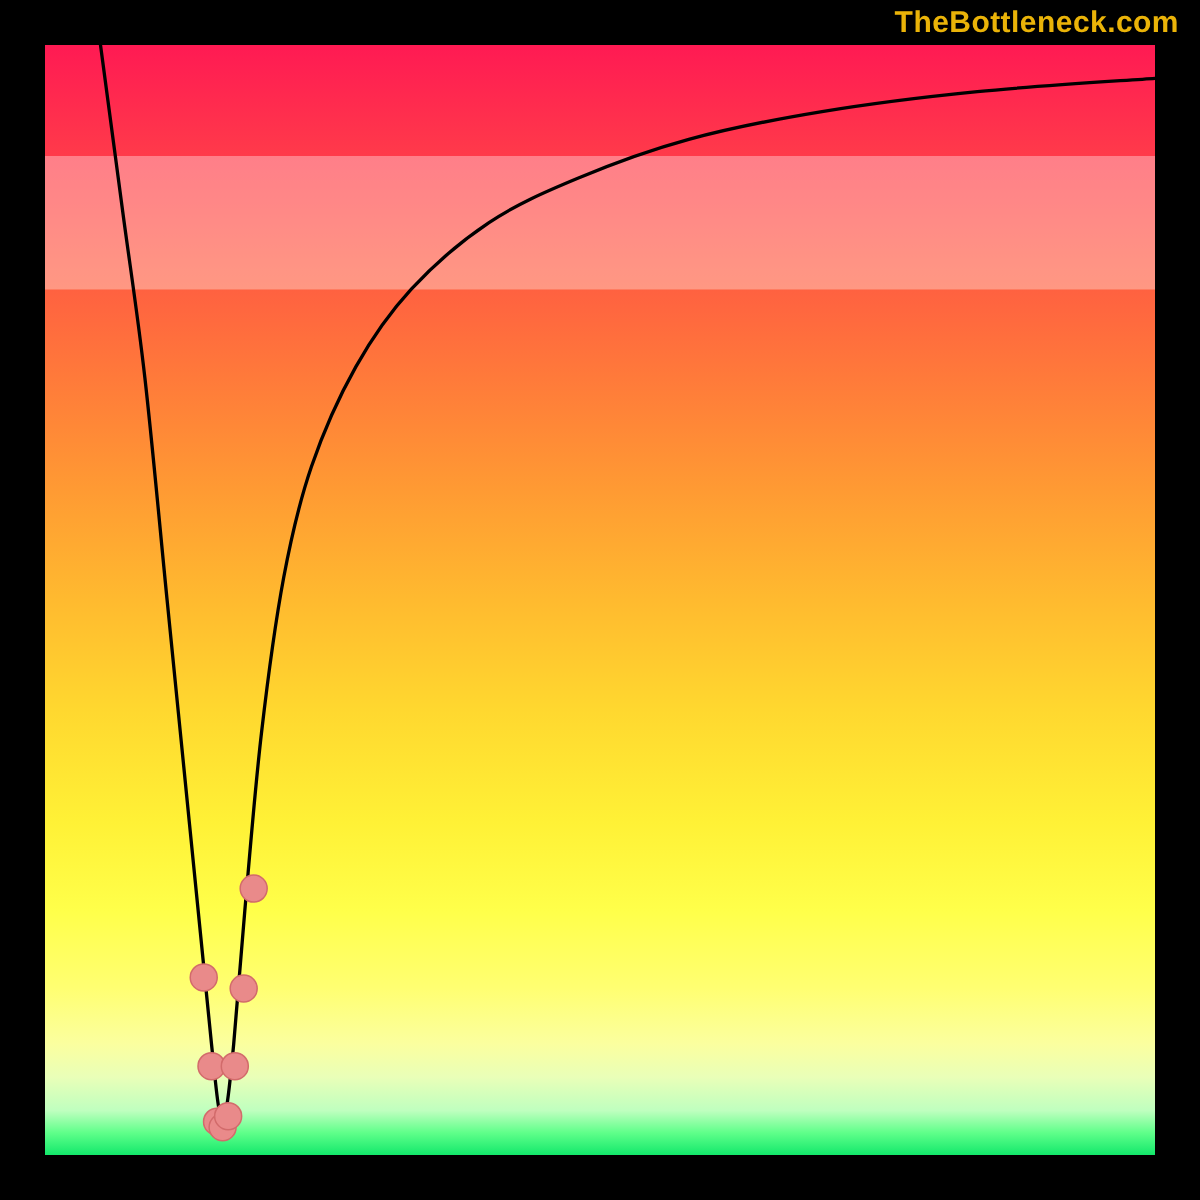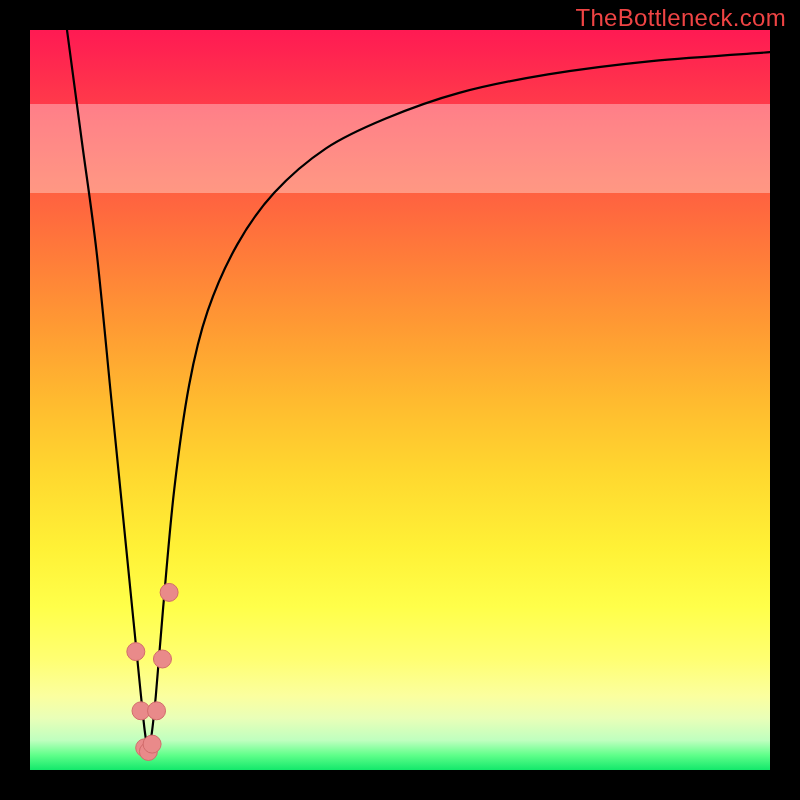--- a/index.html
+++ b/index.html
@@ -55,23 +55,23 @@
   .light-band {
     position: absolute;
     left: 0;
     width: 100%;
     background: rgba(255, 255, 255, 0.35);
   }
   .watermark {
     position: absolute;
     top: 4px;
     right: 14px;
-    color: #ef4444;
-    font-size: 24px;
-    font-weight: 400;
+    color: #eab308;
+    font-size: 20px;
+    font-weight: 700;
     letter-spacing: 0.3px;
     user-select: none;
   }
   svg.curve {
     position: absolute;
     left: 0;
     top: 0;
     width: 100%;
     height: 100%;
     overflow: visible;

